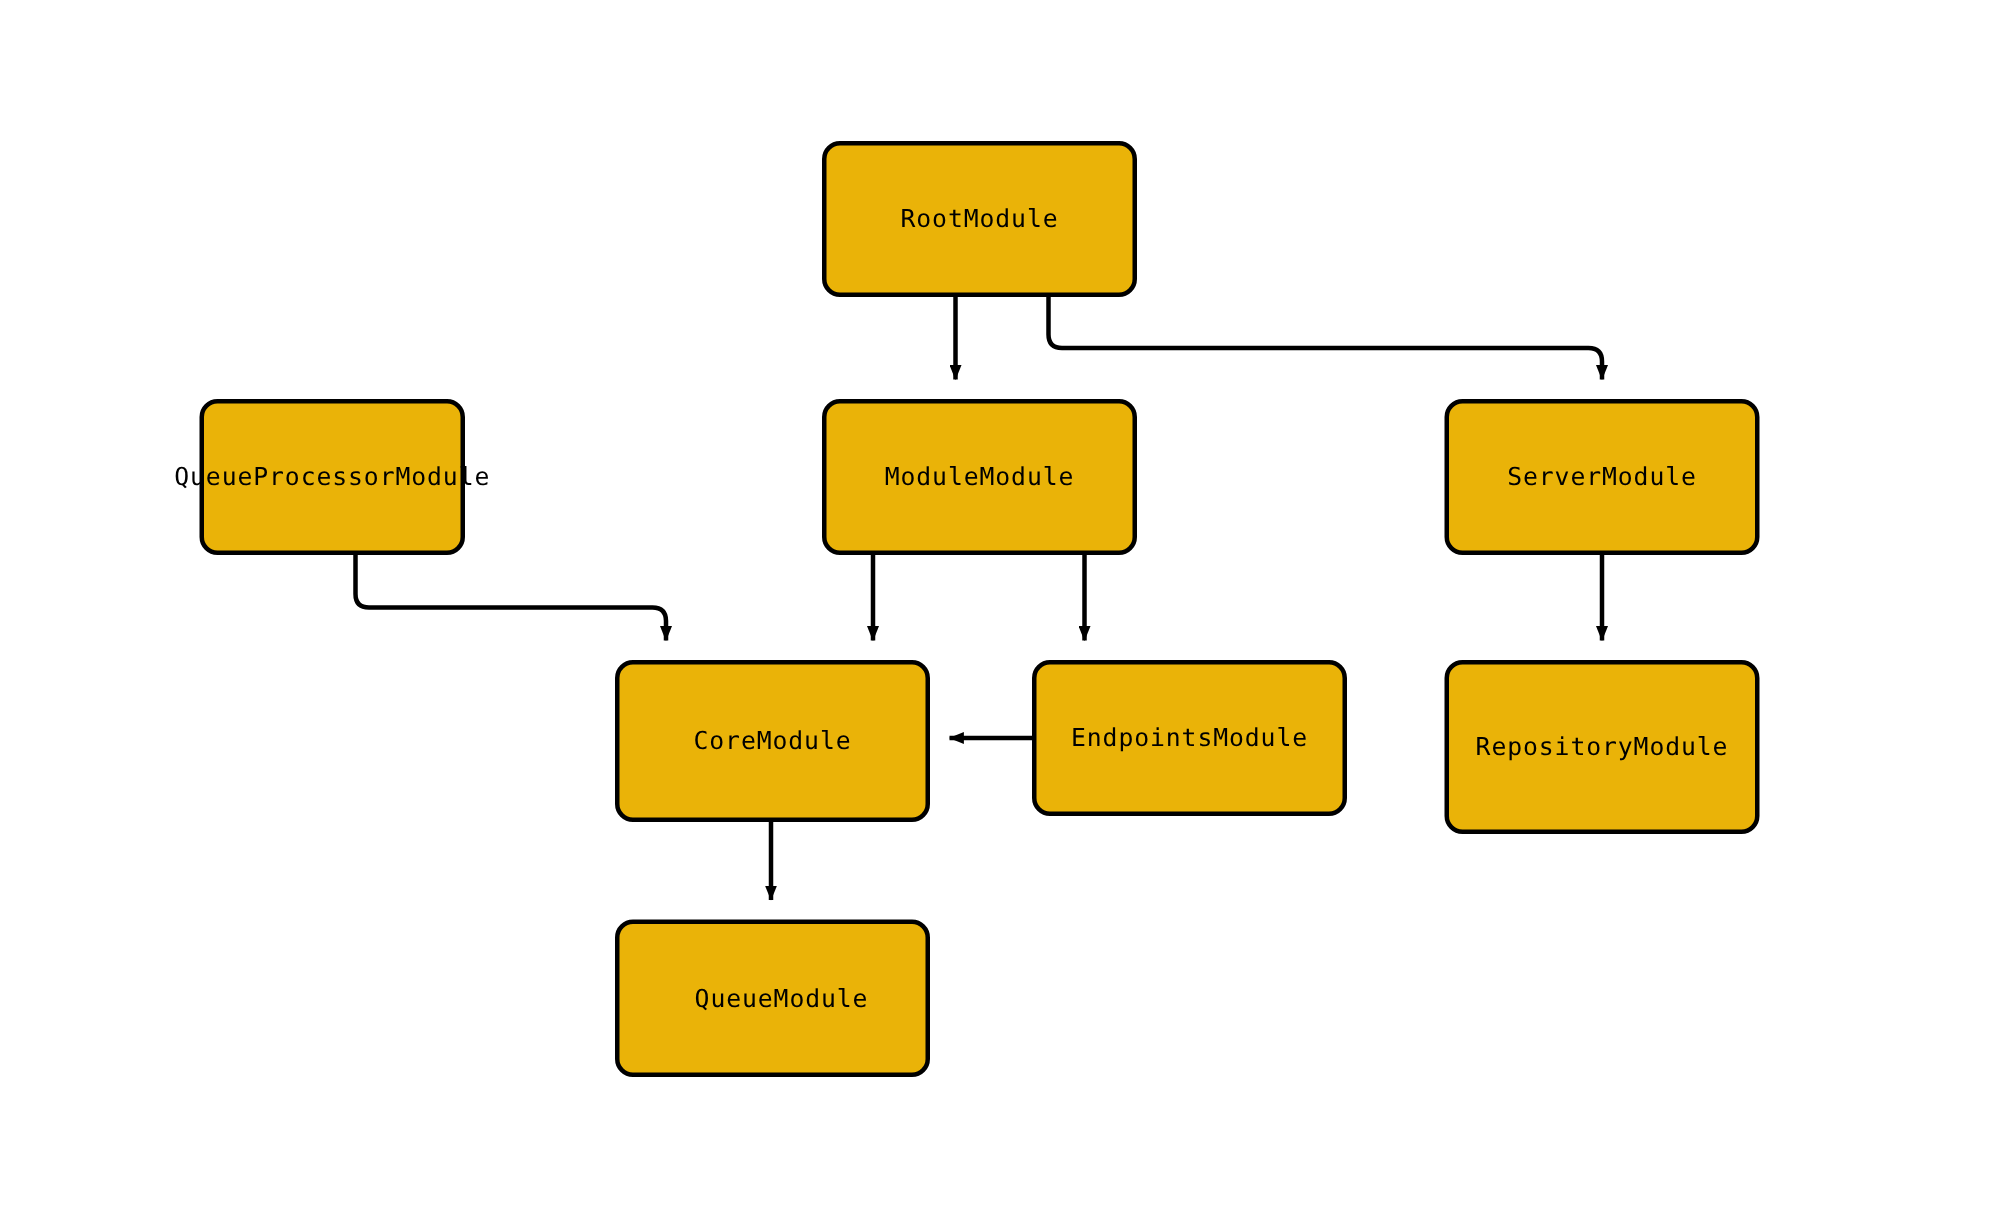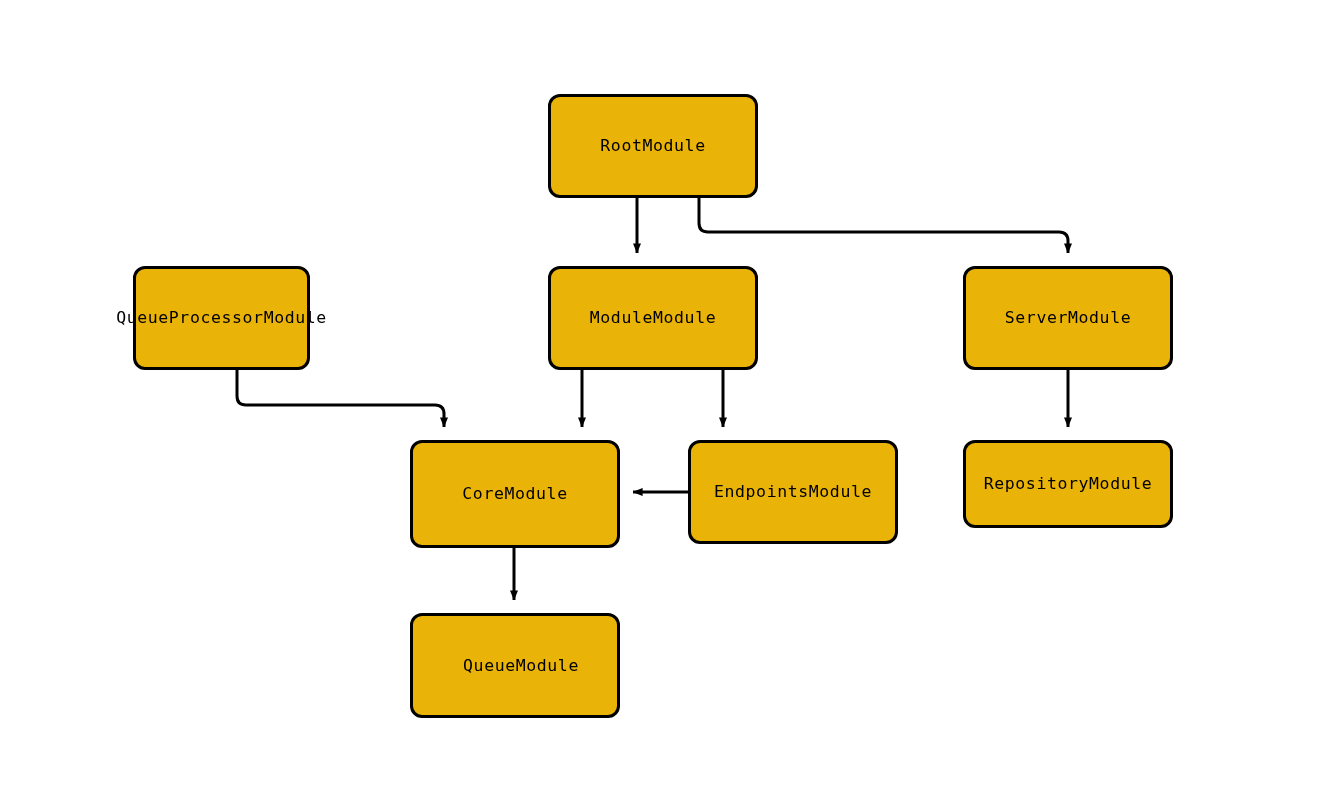--- a/index.html
+++ b/index.html
@@ -88,21 +88,21 @@
         <div class="node-line" style="color: rgb(0, 0, 0);">Module</div>
       </div>
       <div class="node" style="left: 410px; top: 440px; width: 210px; height: 108px; border-color: rgb(0, 0, 0);">
         <div class="node-line" style="color: rgb(0, 0, 0);">Core</div>
         <div class="node-line" style="color: rgb(0, 0, 0);">Module</div>
       </div>
       <div class="node" style="left: 688px; top: 440px; width: 210px; height: 104px; border-color: rgb(0, 0, 0);">
         <div class="node-line" style="color: rgb(0, 0, 0);">Endpoints</div>
         <div class="node-line" style="color: rgb(0, 0, 0);">Module</div>
       </div>
-      <div class="node" style="left: 963px; top: 440px; width: 210px; height: 88px; border-color: rgb(0, 0, 0);">
+      <div class="node" style="left: 963px; top: 440px; width: 210px; height: 116px; border-color: rgb(0, 0, 0);">
         <div class="node-line" style="color: rgb(0, 0, 0);">Repository</div>
         <div class="node-line" style="color: rgb(0, 0, 0);">Module</div>
       </div>
       <div class="node" style="left: 410px; top: 613px; width: 210px; height: 105px; border-color: rgb(0, 0, 0); padding-left: 12px;">
         <div class="node-line" style="color: rgb(0, 0, 0);">Queue</div>
         <div class="node-line" style="color: rgb(0, 0, 0);">Module</div>
       </div>
     </div>
 
 </div>

